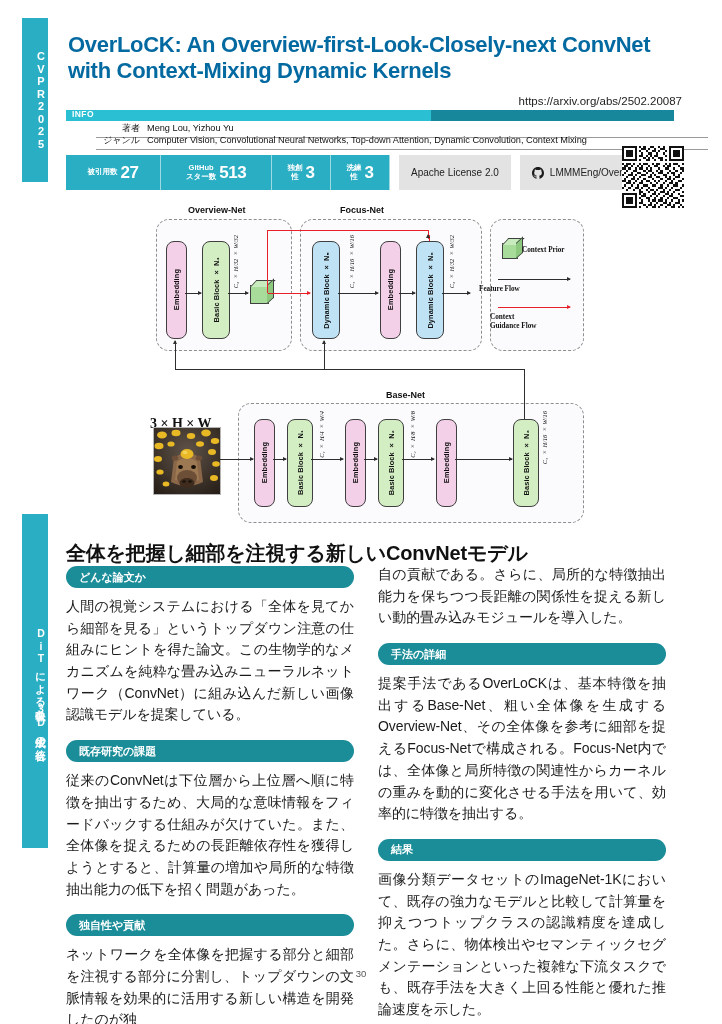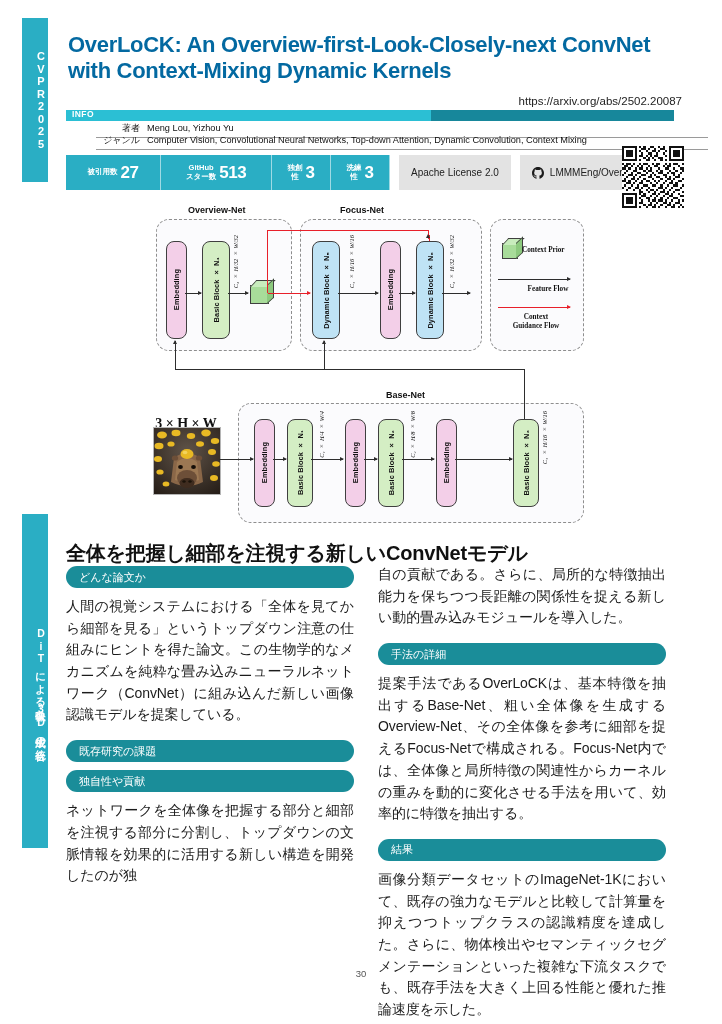--- a/index.html
+++ b/index.html
@@ -88,33 +88,33 @@
   .cube:before{content:"";position:absolute;left:-1.1px;top:-6px;width:100%;height:6px;
                background:#c8ecbd;border:1.1px solid #3f3f3f;border-bottom:none;
                transform:skewX(-43deg);transform-origin:bottom left;}
   .cube:after{content:"";position:absolute;right:-6px;top:-1.1px;width:6px;height:100%;
               background:#8cc97e;border:1.1px solid #3f3f3f;border-left:none;
               transform:skewY(-43deg);transform-origin:top left;}
 
   .photo{position:absolute;width:66px;height:66px;overflow:hidden;
          border:.8px solid #b5b5b5;}
   .legtxt{position:absolute;font-size:7.2px;font-weight:700;color:#111;
-          text-align:center;font-family:"Liberation Serif",serif;}
+          font-family:"Liberation Serif",serif;}
 
   
   .h2{position:absolute;left:66px;top:540px;width:600px;font-size:20px;
       font-weight:700;color:#111;letter-spacing:-.2px;}
 
   .col{position:absolute;width:288px;}
   .colL{left:66px;top:566px;}
   .colR{left:378px;top:566px;}
 
   .sechead{background:#1a8d99;color:#fff;border-radius:11px;height:22px;
            display:flex;align-items:center;padding:0 13px;font-size:11px;
-           font-weight:400;margin-bottom:8px;}
+           font-weight:700;margin-bottom:8px;}
   .body{font-size:14px;line-height:1.55;color:#1b1b1b;text-align:justify;
         margin-bottom:14px;letter-spacing:-.1px;}
   .cont{margin-top:-2px;}
 
   .pageno{position:absolute;left:0;right:0;top:968px;text-align:center;
           font-size:9.5px;color:#555;}
 </style>
 </head>
 <body>
 
@@ -445,21 +445,21 @@
 
   <div class="rline" style="left:125px;top:25px;width:1.1px;height:63px;"></div>
   <div class="rline" style="left:125px;top:25px;width:162px;height:1.1px;"></div>
   <div class="rline" style="left:286px;top:25px;width:1.1px;height:9px;"></div>
   <div class="varrow" style="left:286.5px;top:30px;height:6px;background:#e8202a;"></div>
   <div class="arrow red" style="left:126px;top:88px;width:42px;"></div>
 
   <div class="cube" style="left:360px;top:38px;width:14px;height:14px;"></div>
   <div class="legtxt" style="left:380px;top:41px;">Context Prior</div>
   <div class="arrow" style="left:356px;top:74px;width:72px;"></div>
-  <div class="legtxt" style="left:360px;top:80px;width:92px;">Feature Flow</div>
+  <div class="legtxt" style="left:337px;top:80px;width:92px;">Feature Flow</div>
   <div class="arrow red" style="left:356px;top:102px;width:72px;"></div>
   <div class="legtxt" style="left:348px;top:108px;width:92px;white-space:pre-line;line-height:1.25;">Context
 Guidance Flow</div>
 
   <div class="line" style="left:33px;top:164px;width:350px;height:1.1px;"></div>
   <div class="line" style="left:382px;top:164px;width:1.1px;height:74px;"></div>
 
   <div class="legtxt" style="left:8px;top:211px;width:72px;font-size:14px;">3 × H × W</div>
   <div class="photo" style="left:11px;top:222px;">
     <svg width="66" height="66" viewBox="0 0 66 66">
@@ -529,20 +529,21 @@
   </div>
   <div class="dim" style="left:399px;top:206px;">C₃ × H/16 × W/16</div>
 </div>
 
 <div class="h2">全体を把握し細部を注視する新しいConvNetモデル</div>
 
 <div class="col colL">
   <div class="sechead">どんな論文か</div>
   <div class="body">人間の視覚システムにおける「全体を見てから細部を見る」というトップダウン注意の仕組みにヒントを得た論文。この生物学的なメカニズムを純粋な畳み込みニューラルネットワーク（ConvNet）に組み込んだ新しい画像認識モデルを提案している。</div>
   <div class="sechead">既存研究の課題</div>
+  <div class="body">従来のConvNetは下位層から上位層へ順に特徴を抽出するため、大局的な意味情報をフィードバックする仕組みが欠けていた。また、全体像を捉えるための長距離依存性を獲得しようとすると、計算量の増加や局所的な特徴抽出能力の低下を招く問題があった。</div>
   <div class="sechead">独自性や貢献</div>
   <div class="body">ネットワークを全体像を把握する部分と細部を注視する部分に分割し、トップダウンの文脈情報を効果的に活用する新しい構造を開発したのが独</div>
 </div>
 
 <div class="col colR">
   <div class="body cont">自の貢献である。さらに、局所的な特徴抽出能力を保ちつつ長距離の関係性を捉える新しい動的畳み込みモジュールを導入した。</div>
   <div class="sechead">手法の詳細</div>
   <div class="body">提案手法であるOverLoCKは、基本特徴を抽出するBase-Net、粗い全体像を生成するOverview-Net、その全体像を参考に細部を捉えるFocus-Netで構成される。Focus-Net内では、全体像と局所特徴の関連性からカーネルの重みを動的に変化させる手法を用いて、効率的に特徴を抽出する。</div>
   <div class="sechead">結果</div>
   <div class="body">画像分類データセットのImageNet-1Kにおいて、既存の強力なモデルと比較して計算量を抑えつつトップクラスの認識精度を達成した。さらに、物体検出やセマンティックセグメンテーションといった複雑な下流タスクでも、既存手法を大きく上回る性能と優れた推論速度を示した。</div>

